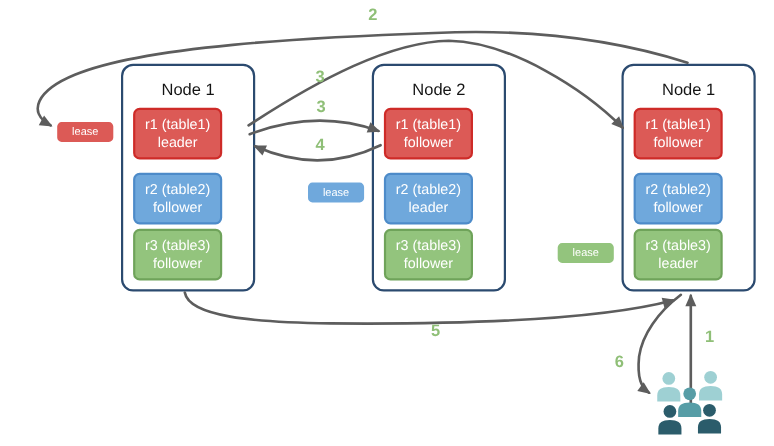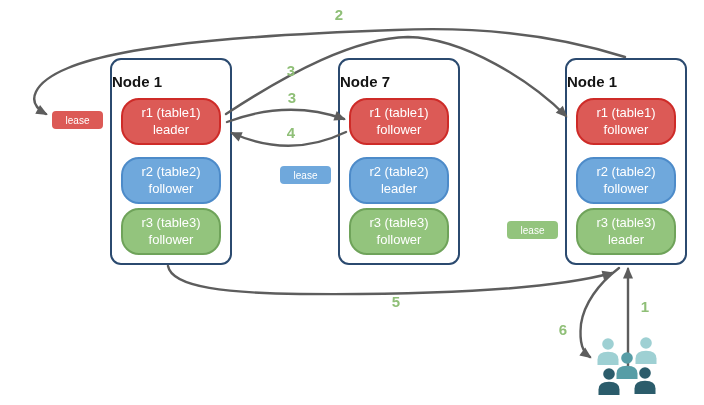--- a/index.html
+++ b/index.html
@@ -6,25 +6,25 @@
   #canvas{
     position:relative;width:704px;height:405px;overflow:hidden;
     font-family:"Liberation Sans", sans-serif;background:#ffffff;
   }
   .node{
     position:absolute;top:58px;width:122px;height:207px;box-sizing:border-box;
     background:#ffffff;border:2px solid #2b4a6f;border-radius:11px;z-index:1;
   }
   #node1{left:110px}#node2{left:338px}#node3{left:565px}
   .node-title{
-    margin-top:13px;font-size:15px;font-weight:bold;color:#141414;
+    text-align:center;margin-top:13px;font-size:15px;font-weight:normal;color:#141414;
   }
   .replica{
-    position:absolute;left:9px;width:100px;height:47px;box-sizing:border-box;
-    border-radius:18px;border:2px solid;color:#ffffff;font-size:13px;line-height:1.28;
+    position:absolute;left:9px;width:81px;height:47px;box-sizing:border-box;
+    border-radius:6px;border:2px solid;color:#ffffff;font-size:13px;line-height:1.28;
     display:flex;flex-direction:column;align-items:center;justify-content:center;text-align:center;
   }
   .row0{top:38px}.row1{top:97px}.row2{top:148px}
   .red{background:#dc5a56;border-color:#ce2b28}
   .blue{background:#6fa8dc;border-color:#4d8bc9}
   .green{background:#93c47d;border-color:#6fa35a}
   .lease{
     position:absolute;width:55px;height:22px;box-sizing:border-box;z-index:2;
     border-radius:6px;border:2px solid;color:#ffffff;font-size:10px;
     display:flex;align-items:center;justify-content:center;
@@ -53,21 +53,21 @@
       <span>r2 (table2)</span>
       <span>follower</span>
     </div>
     <div class="replica green row2">
       <span>r3 (table3)</span>
       <span>follower</span>
     </div>
   </div>
 
   <div class="node" id="node2">
-    <div class="node-title">Node 7</div>
+    <div class="node-title">Node 2</div>
     <div class="replica red row0">
       <span>r1 (table1)</span>
       <span>follower</span>
     </div>
     <div class="replica blue row1">
       <span>r2 (table2)</span>
       <span>leader</span>
     </div>
     <div class="replica green row2">
       <span>r3 (table3)</span>

